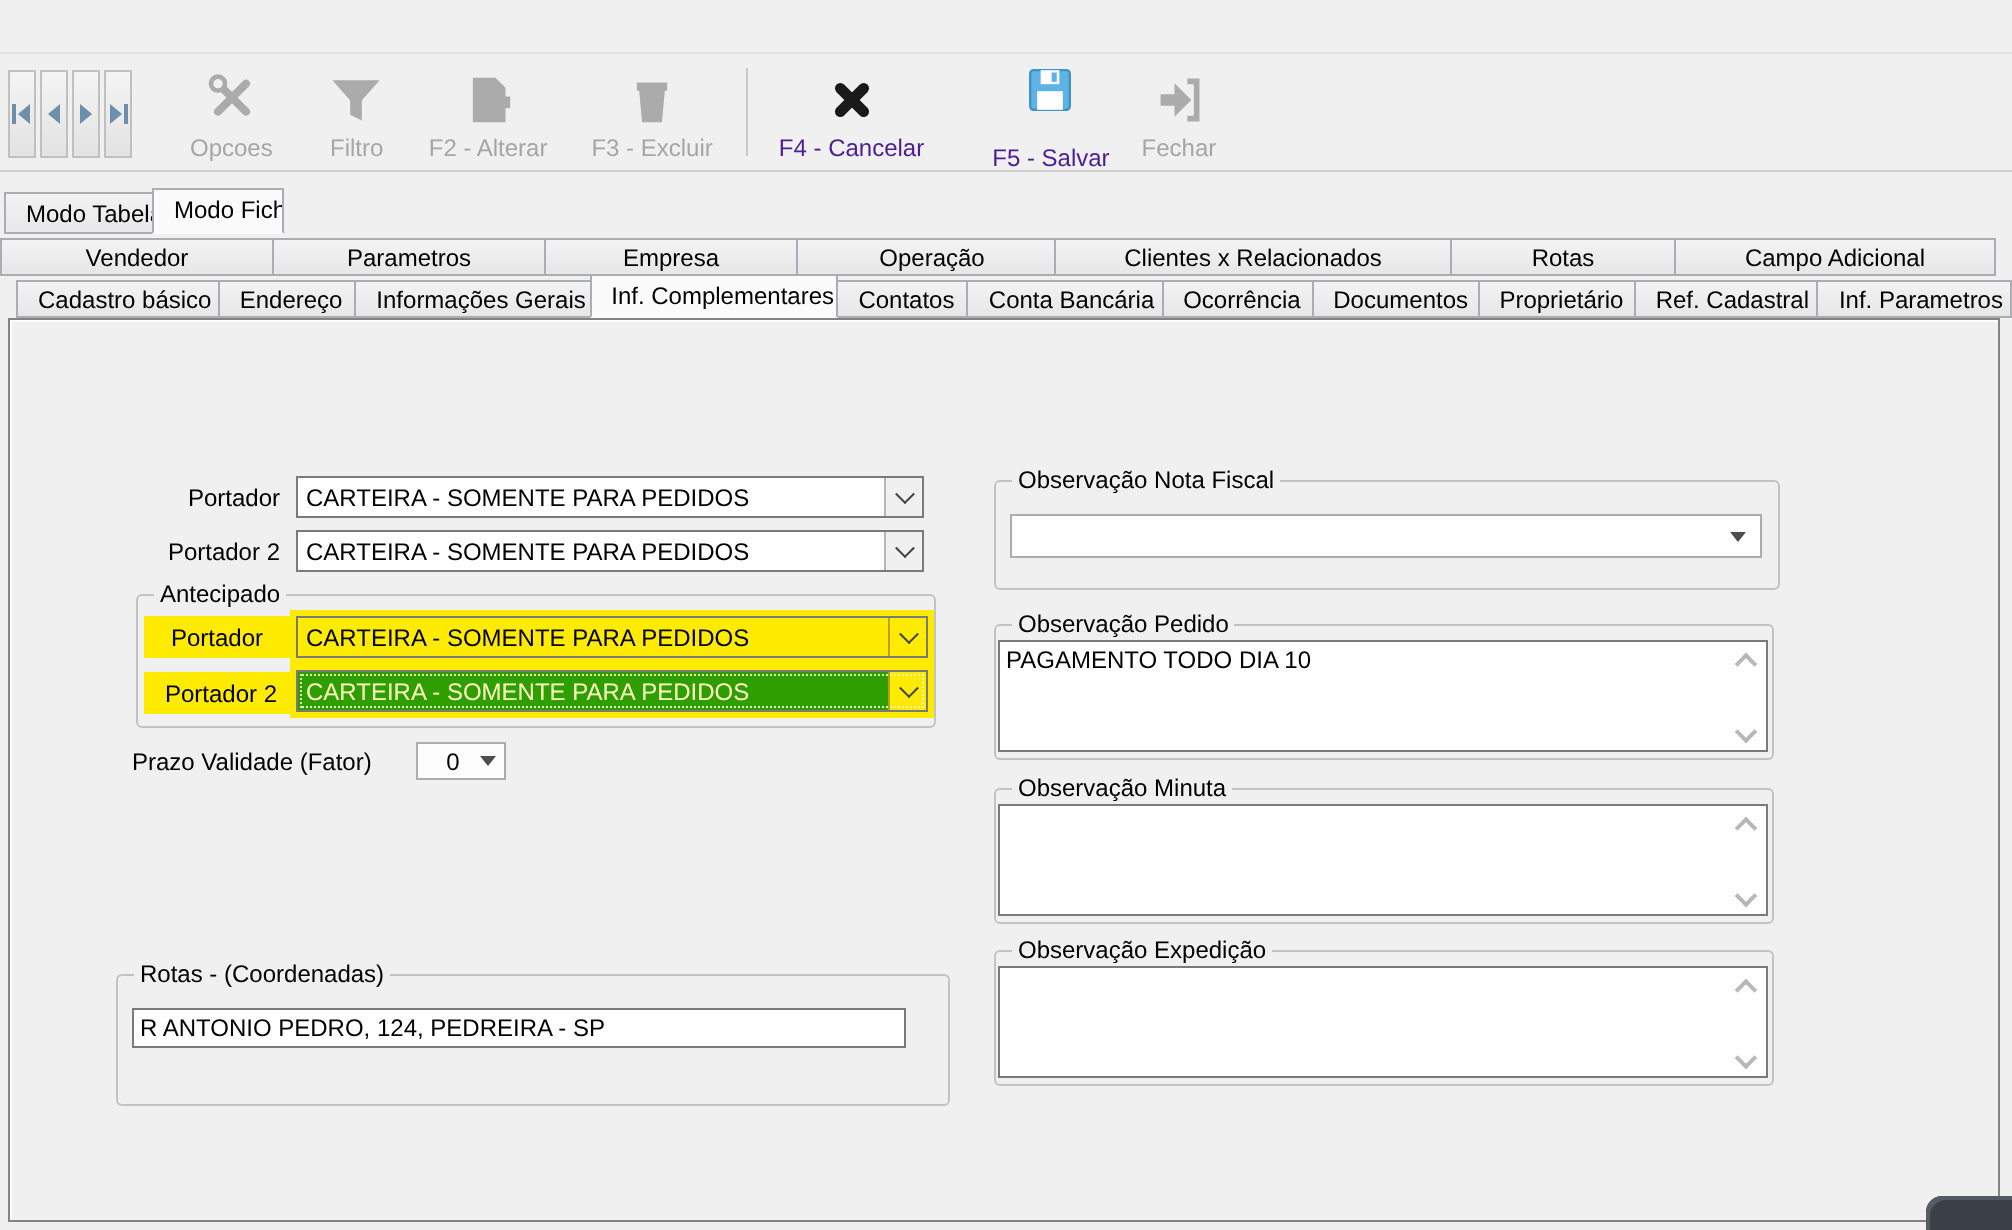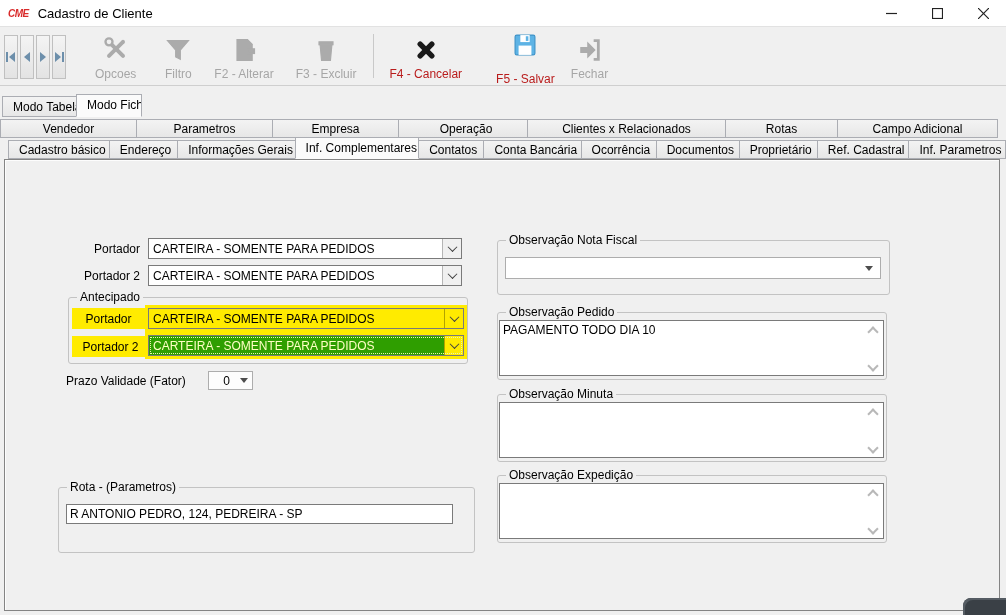--- a/index.html
+++ b/index.html
@@ -15,21 +15,21 @@
   .wbtn { width:46px; height:26px; display:flex; align-items:center; justify-content:center; background:transparent; border:none; cursor:default; }
   .wbtn svg { stroke:#222; stroke-width:1.2; fill:none; }
 
   
   .toolbar { position:absolute; top:26px; left:0; width:100%; height:60px; background:#f0f0f0;
              border-top:1px solid #e2e2e2; border-bottom:1px solid #cfcfcf; display:flex; align-items:center; }
   .navgroup { display:flex; gap:2px; margin-left:4px; margin-top:2px; }
   .navbtn { width:14px; height:44px; background:linear-gradient(#f4f4f4,#e3e3e3); border:1px solid #c0c0c0; display:flex; align-items:center; justify-content:center; padding:0; }
   .navbtn svg { fill:#6d8fab; }
   .tbtn { background:transparent; border:none; display:flex; flex-direction:column; align-items:center; justify-content:flex-start; gap:3px; padding:2px 7px; margin-top:4px; }
-  .tbtn .tlabel { font-size:12px; color:#b91c1c; white-space:nowrap; }
+  .tbtn .tlabel { font-size:12px; color:#4c1d95; white-space:nowrap; }
   .tbtn.disabled .tlabel { color:#a6a6a6; }
   .tbtn svg { display:block; }
   .tsep { width:1px; height:44px; background:#c9c9c9; margin:0 8px 0 10px; }
   .gray-ic { fill:#ababab; stroke:#ababab; }
 
   
   .tabrow { position:absolute; left:0; width:100%; display:flex; align-items:flex-end; background:#f0f0f0; }
   .tabrow1 { top:93px; height:24px; padding-left:2px; }
   .tabrow2 { top:118px; height:20px; }
   .tabrow3 { top:138px; height:21px; padding-left:8px; }
@@ -79,42 +79,20 @@
   .sc-up { border-left-width:2px; border-top-width:2px; transform:rotate(45deg); }
   .sc-dn { border-right-width:2px; border-bottom-width:2px; transform:rotate(45deg); }
 
   .corner-widget { position:absolute; right:0; bottom:0; width:43px; height:17px; background:#3a4046; border-radius:8px 0 0 0; box-shadow:inset 2px 2px 0 #555c63; }
 </style>
 </head>
 <body>
 
 <div class="window">
 
-  <div class="titlebar">
-    <span class="logo">CME</span>
-    <span class="wtitle">Cadastro de Cliente</span>
-    <div class="wcontrols" style="margin-left:auto;display:flex;">
-      <button class="wbtn">
-        <svg width="11" height="11">
-            <line x1="0" y1="5.5" x2="11" y2="5.5"></line>
-          </svg>
-      </button>
-      <button class="wbtn">
-        <svg width="11" height="11">
-            <rect x="0.5" y="0.5" width="10" height="10"></rect>
-          </svg>
-      </button>
-      <button class="wbtn">
-        <svg width="11" height="11">
-            <line x1="0" y1="0" x2="11" y2="11"></line>
-            <line x1="11" y1="0" x2="0" y2="11"></line>
-          </svg>
-      </button>
-    </div>
-  </div>
 
   <div class="toolbar">
     <div class="navgroup">
       <button class="navbtn">
         <svg width="10" height="10" viewBox="0 0 10 10">
             <rect x="0" y="0" width="2" height="10"></rect>
             <polygon points="9,0 3,5 9,10"></polygon>
           </svg>
       </button>
       <button class="navbtn">
@@ -269,21 +247,21 @@
       </span>
   </div>
 
   <div class="flabel" style="left:66px;top:374px;width:140px;">Prazo Validade (Fator)</div>
   <div class="flat" style="left:208px;top:371px;width:45px;height:19px;">
     <span class="ftext" style="text-align:center;">0</span>
     <span class="tri-down" style="margin-right:4px;"></span>
   </div>
 
   <div class="group" style="left:58px;top:487px;width:417px;height:66px;">
-    <span class="glabel">Rota - (Parametros)</span>
+    <span class="glabel">Rotas - (Coordenadas)</span>
   </div>
   <input class="tinput" style="left: 66px; top: 504px; width: 387px; height: 20px;" value="R ANTONIO PEDRO, 124, PEDREIRA - SP">
 
   <div class="group" style="left:497px;top:240px;width:393px;height:55px;">
     <span class="glabel">Observação Nota Fiscal</span>
   </div>
   <div class="flat" style="left:505px;top:257px;width:376px;height:22px;background:#fff;">
     <span class="ftext"></span>
     <span class="tri-down"></span>
   </div>

